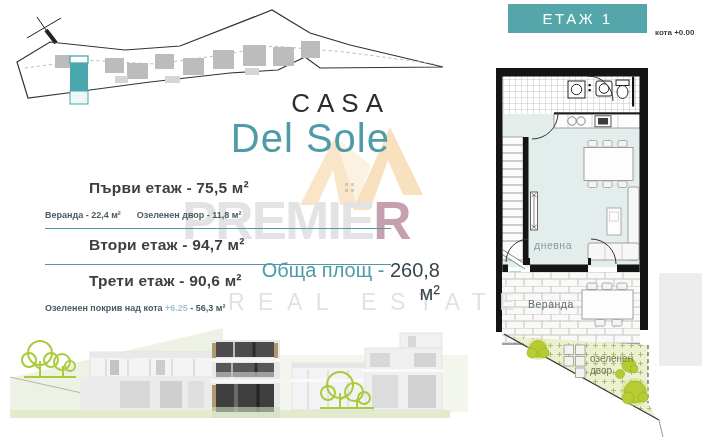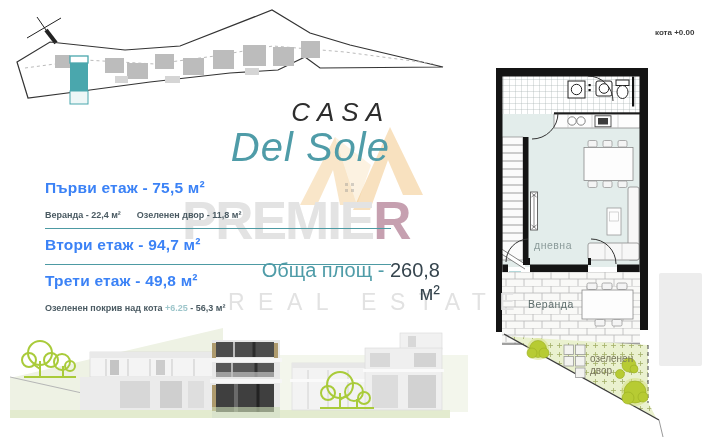--- a/index.html
+++ b/index.html
@@ -5,26 +5,26 @@
   html,body{margin:0;padding:0;background:#fff;}
   .page{position:relative;width:707px;height:441px;background:#ffffff;overflow:hidden;
         font-family:"Liberation Sans",sans-serif;color:#3e4e57;}
   .abs{position:absolute;}
   
   .floor-badge{left:508px;top:4px;width:139px;height:29px;background:#55a6ab;color:#fff;
     display:flex;align-items:center;justify-content:center;font-size:15px;letter-spacing:2.5px;
     font-weight:500;z-index:3;}
   .elev-note{left:655px;top:28px;font-size:8px;color:#3c3c3c;font-weight:600;z-index:3;}
   
-  .logo{right:317px;top:99px;text-align:right;z-index:3;line-height:1;font-style:italic;}
+  .logo{right:317px;top:90px;text-align:right;z-index:3;line-height:1;}
   .logo .casa{font-size:26px;letter-spacing:7px;color:#2d2d2d;font-weight:400;}
   .logo .delsole{font-size:40px;color:#4f9ca8;font-weight:400;letter-spacing:1px;margin-top:2px;text-align:right;}
   
   .floors{left:45px;top:179px;width:346px;z-index:3;}
-  .ftitle{font-size:15.5px;font-weight:700;color:#3b82f6;letter-spacing:.2px;}
+  .ftitle{font-size:15.5px;font-weight:700;color:#404040;letter-spacing:.2px;margin-left:44px;}
   .fdetails{font-size:9px;font-weight:600;color:#4a5a62;margin-top:13px;}
   .fdetails .gap{display:inline-block;width:16px;}
   .rule{border:0;border-top:1.6px solid #4d9aa3;margin:8px 0 7px 0;}
   .accent-num{color:#9ec6cb;}
   
   .total{left:240px;top:259px;width:200px;text-align:right;z-index:3;}
   .total .tlabel{font-size:20px;color:#4f9ca8;font-weight:500;}
   .total .tvalue{font-size:20px;color:#36454e;font-weight:400;}
   .total .tnote{font-size:9px;font-weight:600;color:#4a5a62;margin-top:4px;}
   
@@ -37,20 +37,21 @@
   .logo-mark{left:295px;top:125px;z-index:1;}
   .svg-layer{z-index:1;}
   .gray-block{left:659px;top:273px;width:43px;height:93px;background:#ededed;border-radius:2px;z-index:0;}
   svg text{font-family:"Liberation Sans",sans-serif;}
 </style>
 </head>
 <body>
 
 <div class="page">
 
+  <div class="abs floor-badge">ЕТАЖ 1</div>
   <div class="abs elev-note">кота +0.00</div>
 
   <svg class="abs svg-layer" style="left:15px;top:8px;" width="435" height="112" viewBox="0 0 435 112">
     <g>
       <line x1="12" y1="30" x2="46" y2="10" stroke="#222" stroke-width="1"></line>
       <line x1="22" y1="9" x2="31" y2="22" stroke="#222" stroke-width="1"></line>
       <line x1="31" y1="22" x2="41" y2="35" stroke="#222" stroke-width="4"></line>
     </g>
     <path fill="none" stroke="#333" stroke-width="1.2" d="M 2,54 L 35,34 L 110,42 L 165,38 L 257,2 L 295,25 L 335,37 L 428,59 L 305,60 L 290,49 L 263,62 L 215,65 L 135,74 L 60,84 L 13,90 Z"></path>
     <path fill="none" stroke="#bbb" stroke-width="1" stroke-dasharray="3,3" d="M 10,60 L 70,52 L 140,56 L 200,48 L 258,38 L 330,44 L 420,56"></path>
@@ -98,21 +99,21 @@
   <div class="abs wm-tag">REAL ESTATE</div>
 
   <div class="abs floors">
     <div class="ftitle">Първи етаж - 75,5 м²</div>
     <div class="fdetails">
       <span>Веранда - 22,4 м²</span><span class="gap"></span><span>Озеленен двор - 11,8 м²</span>
     </div>
     <hr class="rule">
     <div class="ftitle">Втори етаж - 94,7 м²</div>
     <hr class="rule" style="margin-top:10px;">
-    <div class="ftitle">Трети етаж - 49,8 м²</div>
+    <div class="ftitle">Трети етаж - 90,6 м²</div>
     <div class="fdetails">
       <span>Озеленен покрив над кота </span><span class="accent-num">+6.25</span><span> - 56,3 м²</span>
     </div>
   </div>
 
   <div class="abs total">
     <div>
       <span class="tlabel">Обща площ - </span><span class="tvalue">260,8 м²</span>
     </div>
   </div>

